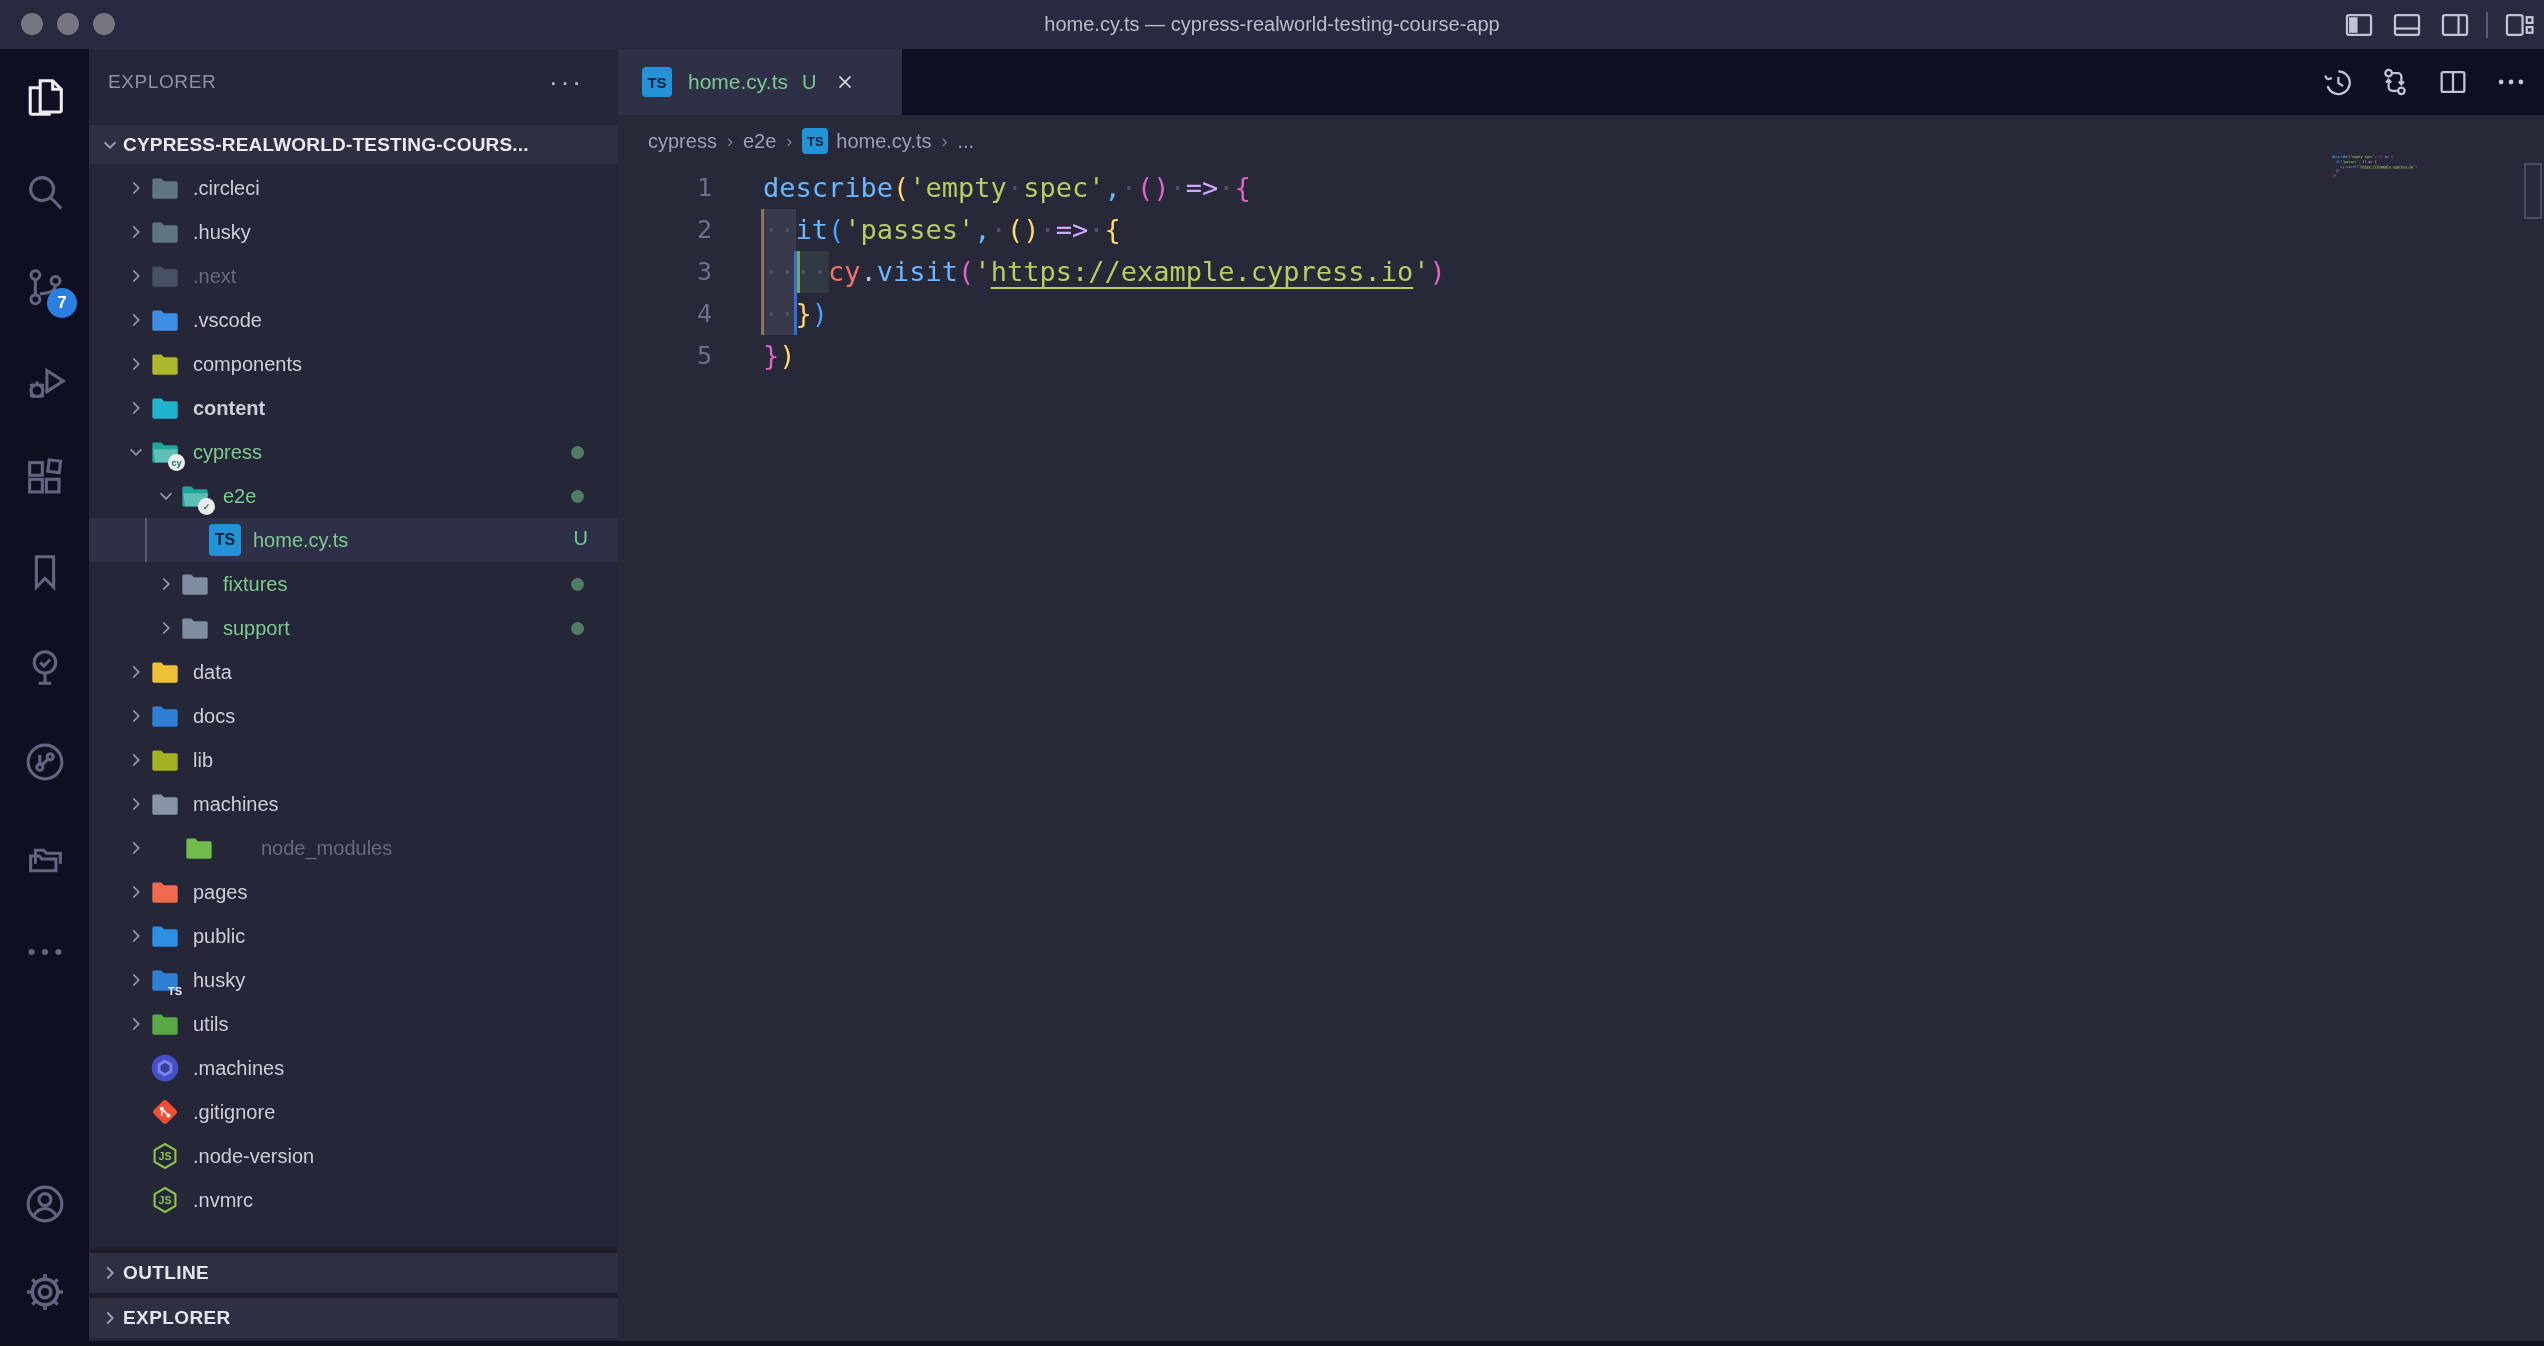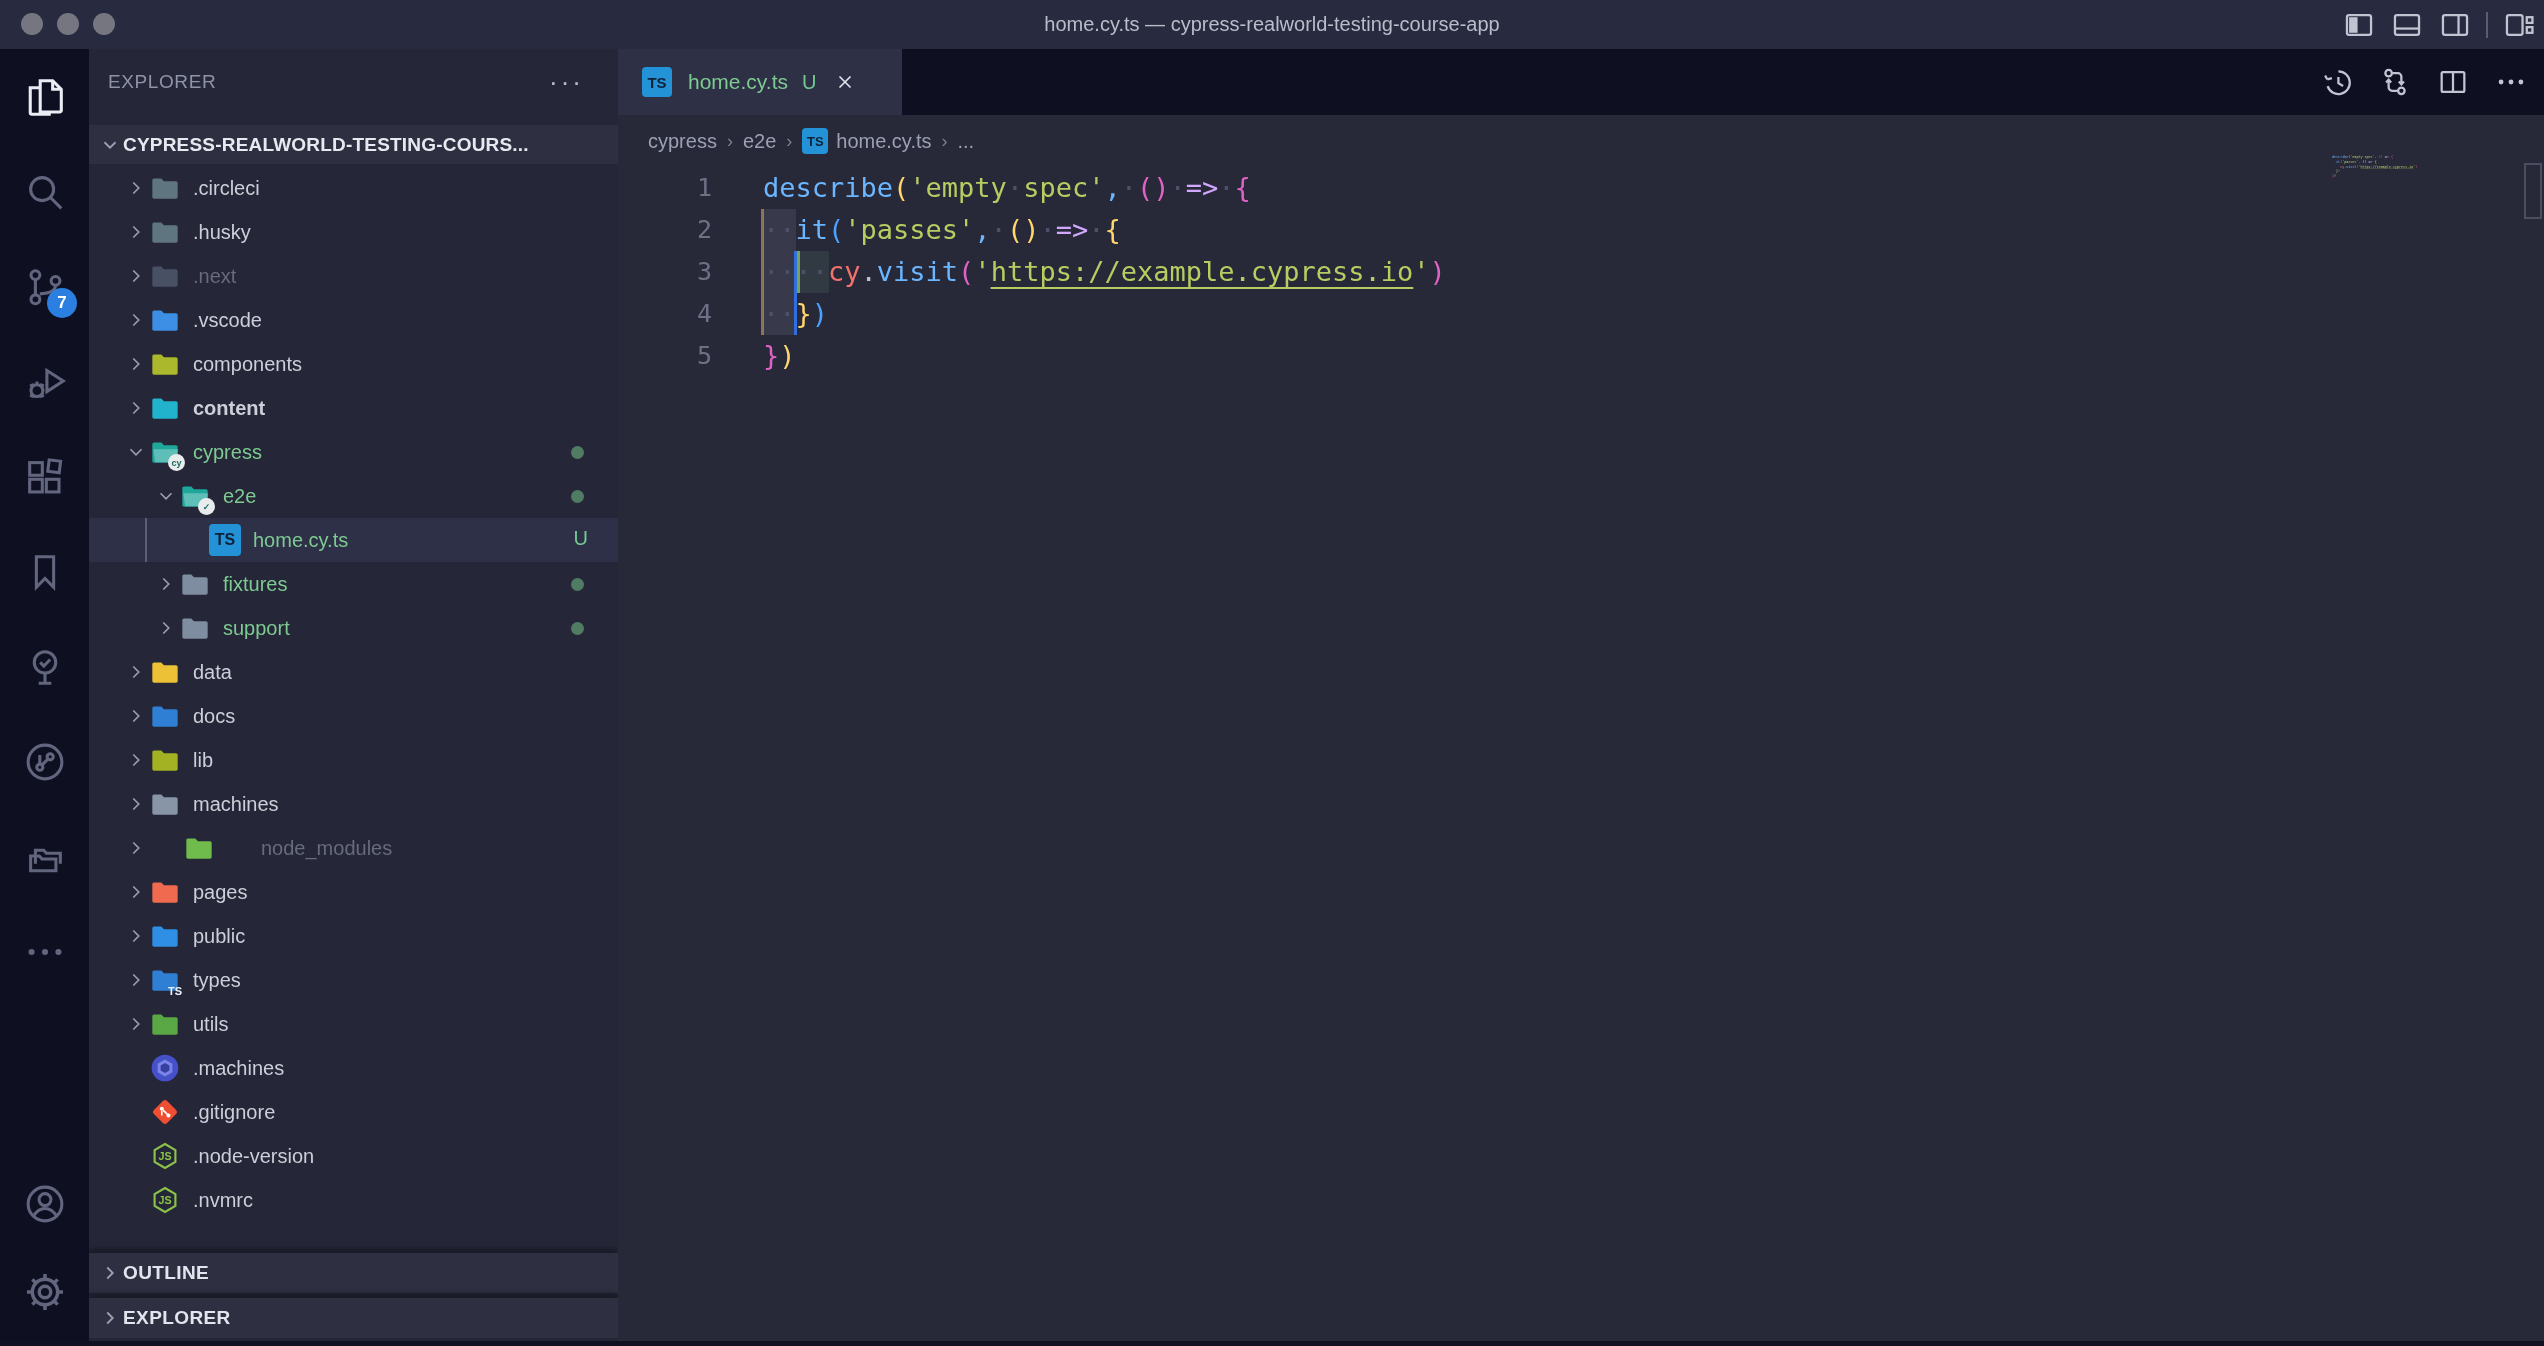--- a/index.html
+++ b/index.html
@@ -493,21 +493,21 @@
             <svg viewBox="0 0 24 24" fill="none" stroke="currentColor" stroke-width="1.8">
               <path d="M9 6l6 6-6 6"></path>
             </svg>
           </span>
           <span class="ticon">
             <svg viewBox="0 0 24 24">
               <path d="M2.5 6.1c0-.7.6-1.3 1.3-1.3h5.4l2 2.2h9c.7 0 1.3.6 1.3 1.3v10.4c0 .7-.6 1.3-1.3 1.3H3.8c-.7 0-1.3-.6-1.3-1.3z" fill="#2f7fd4"></path>
             </svg>
             <span class="emblem-text">TS</span>
           </span>
-          <span class="tlabel">types</span>
+          <span class="tlabel">husky</span>
         </div>
         <div class="trow normal" style="padding-left: 34px;">
           <span class="chev">
             <svg viewBox="0 0 24 24" fill="none" stroke="currentColor" stroke-width="1.8">
               <path d="M9 6l6 6-6 6"></path>
             </svg>
           </span>
           <span class="ticon">
             <svg viewBox="0 0 24 24">
               <path d="M2.5 6.1c0-.7.6-1.3 1.3-1.3h5.4l2 2.2h9c.7 0 1.3.6 1.3 1.3v10.4c0 .7-.6 1.3-1.3 1.3H3.8c-.7 0-1.3-.6-1.3-1.3z" fill="#5aa845"></path>

